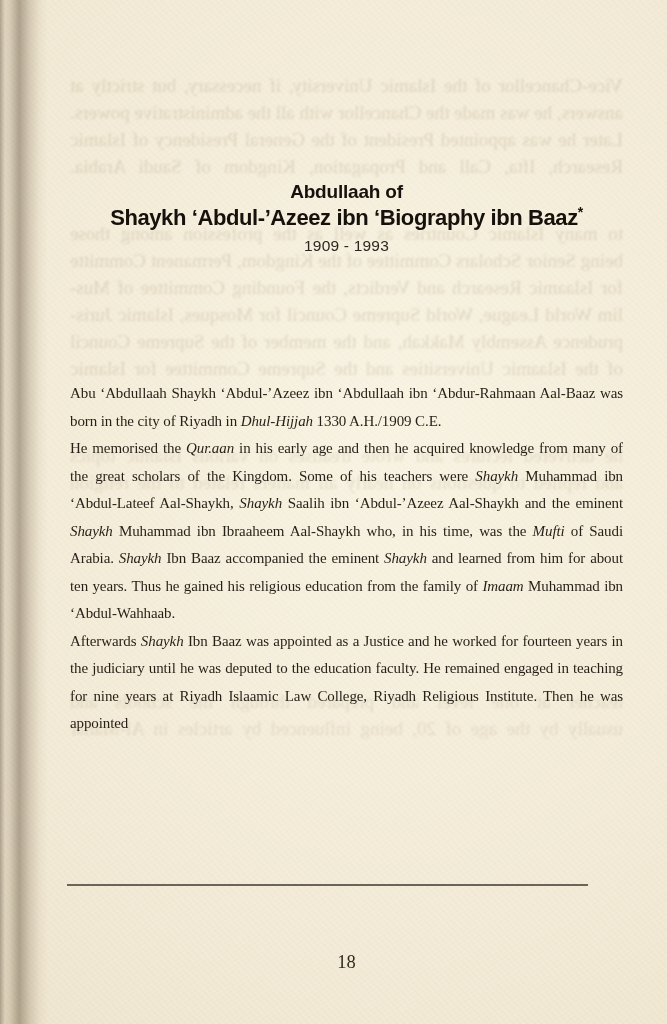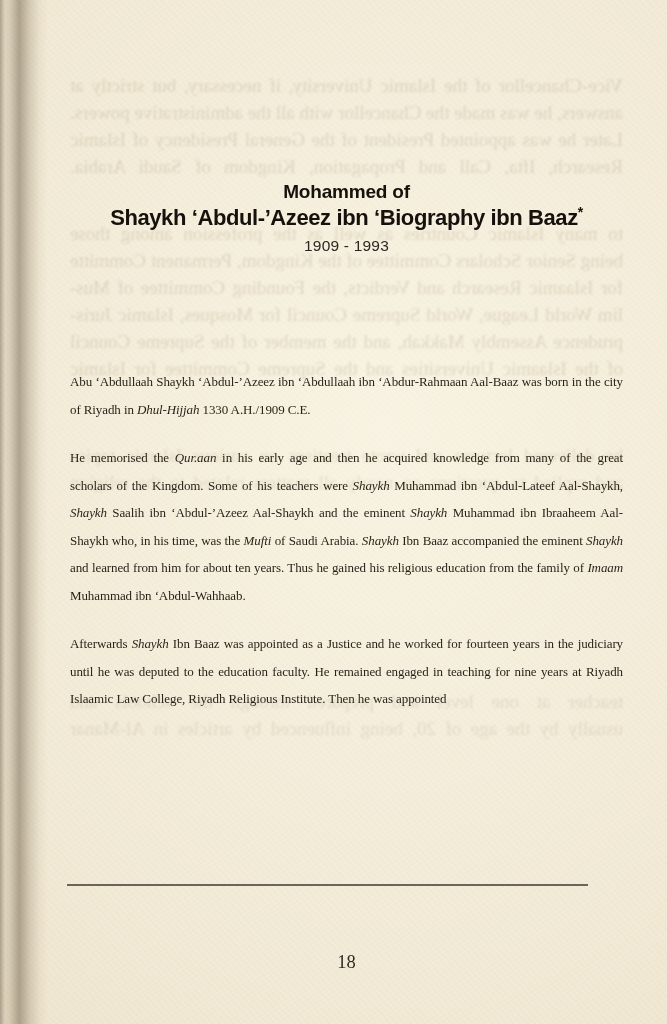--- a/index.html
+++ b/index.html
@@ -53,27 +53,27 @@
     text-align: center;
     font-family: "Liberation Sans", sans-serif;
     color: #16110c;
   }
   .title-line1 { font-size: 19px; font-weight: 700; line-height: 24px; letter-spacing: -0.2px; }
   .title-line2 { font-size: 22px; font-weight: 700; line-height: 27px; letter-spacing: -0.4px; position: relative; }
   .title-line2 .fn-marker { font-size: 14px; position: relative; top: -8px; font-weight: 700; }
   .title-years { font-size: 15.5px; font-weight: 400; line-height: 23px; color: #2c261e; letter-spacing: 0.2px; }
 
   .body-text {
-    position: absolute; top: 368px; left: 70px; width: 553px;
-    font-size: 13px; line-height: 27.5px;
+    position: absolute; top: 380px; left: 70px; width: 553px;
+    font-size: 15px; line-height: 27.5px;
     text-align: justify;
     letter-spacing: -0.1px;
   }
   .body-text p { margin: 0; }
-  .body-text p + p { margin-top: 21px; }
+  .body-text p + p { }
   .body-text i { font-style: italic; }
 
   .footnote-rule {
     position: absolute; top: 884px; left: 67px; width: 521px; height: 2px;
     background: #6a645a;
   }
   .footnote {
     position: absolute; top: 899px; left: 70px; width: 553px;
     font-size: 17px; line-height: 24px; color: #2b251d;
   }
@@ -108,21 +108,21 @@
   <div class="bleed bleed-after-p1">
       <div class="bleed-line">he delivered lectures and wrote treatises on various Islamic topics</div>
       <div class="bleed-line">and replied to questions on nearly all matters related to the religion</div>
     </div>
   <div class="bleed bleed-before-p3">
       <div class="bleed-line">teacher at one level and prepared through the schools and</div>
       <div class="bleed-line">usually by the age of 20, being influenced by articles in Al-Manar</div>
     </div>
 
   <div class="title-block">
-    <div class="title-line1">Mohammed of</div>
+    <div class="title-line1">Abdullaah of</div>
     <div class="title-line2"><span>Shaykh ‘Abdul-’Azeez ibn ‘Biography ibn Baaz</span><span class="fn-marker">*</span></div>
     <div class="title-years">1909 - 1993</div>
   </div>
 
   <div class="body-text">
     <p><span>Abu ‘Abdullaah Shaykh ‘Abdul-’Azeez ibn ‘Abdullaah ibn ‘Abdur-Rahmaan Aal-Baaz was born in the city of Riyadh in </span><i>Dhul-Hijjah</i><span> 1330 A.H./1909 C.E.</span></p>
     <p><span>He memorised the </span><i>Qur.aan</i><span> in his early age and then he acquired knowledge from many of the great scholars of the Kingdom. Some of his teachers were </span><i>Shaykh</i><span> Muhammad ibn ‘Abdul-Lateef Aal-Shaykh, </span><i>Shaykh</i><span> Saalih ibn ‘Abdul-’Azeez Aal-Shaykh and the eminent </span><i>Shaykh</i><span> Muhammad ibn Ibraaheem Aal-Shaykh who, in his time, was the </span><i>Mufti</i><span> of Saudi Arabia. </span><i>Shaykh</i><span> Ibn Baaz accompanied the eminent </span><i>Shaykh</i><span> and learned from him for about ten years. Thus he gained his religious education from the family of </span><i>Imaam</i><span> Muhammad ibn ‘Abdul-Wahhaab.</span></p>
     <p><span>Afterwards </span><i>Shaykh</i><span> Ibn Baaz was appointed as a Justice and he worked for fourteen years in the judiciary until he was deputed to the education faculty. He remained engaged in teaching for nine years at Riyadh Islaamic Law College, Riyadh Religious Institute. Then he was appointed</span></p>
   </div>
 

